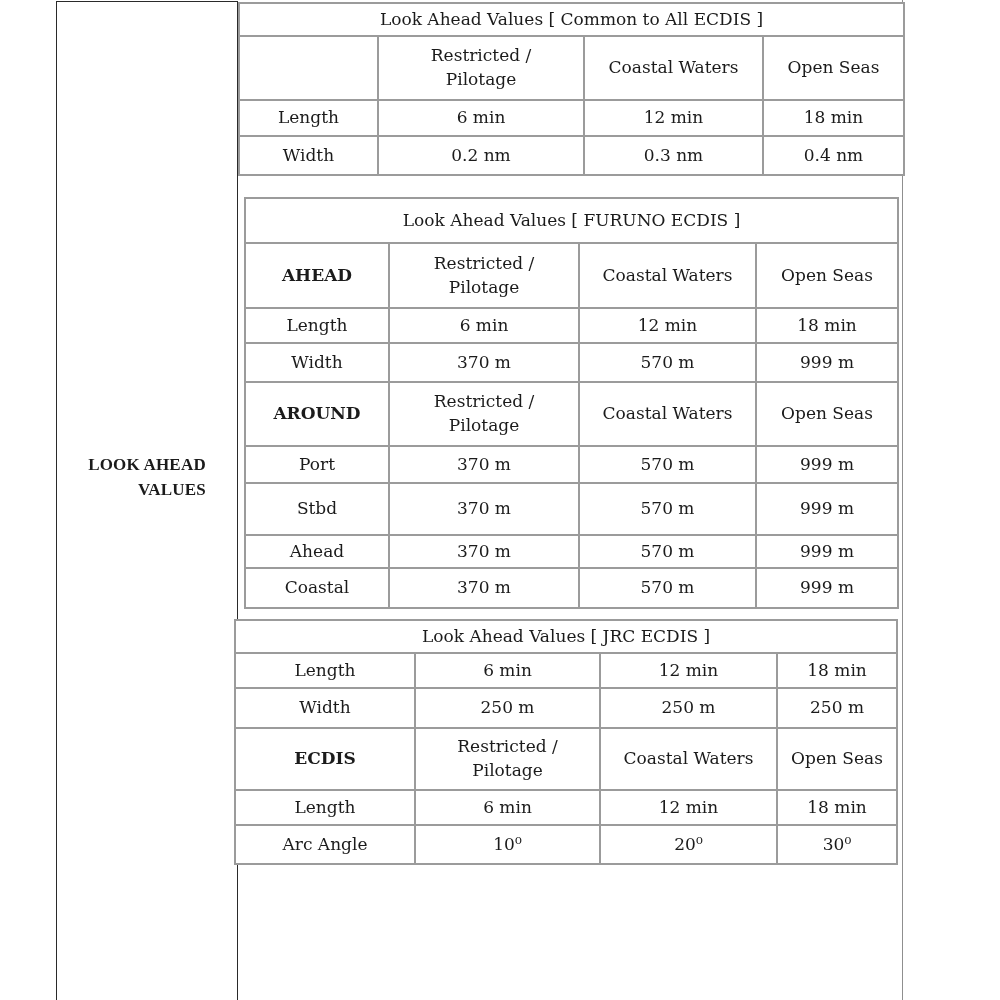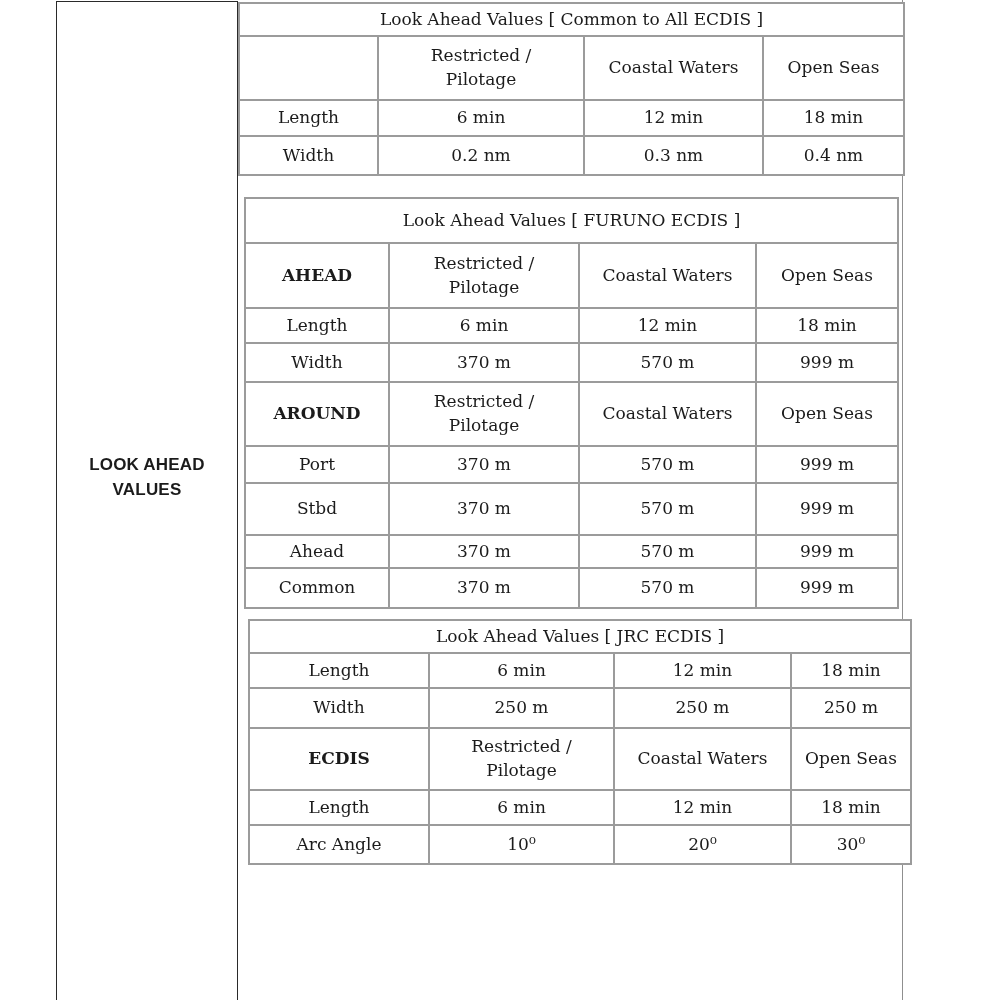--- a/index.html
+++ b/index.html
@@ -6,32 +6,32 @@
   .page {
     position:relative; width:1000px; height:1000px; background:#ffffff;
     font-family:"DejaVu Serif", serif; color:#1b1b1b; overflow:hidden;
   }
   .side-cell {
     position:absolute; left:56px; top:1px; width:182px; height:999px;
     box-sizing:border-box; border:1px solid #2a2a2a; border-bottom:none;
     display:flex; align-items:center; justify-content:center; padding-bottom:46px;
   }
   .side-label {
-    font-family:Liberation Sans, sans-serif; font-weight:bold; font-size:17px;
-    line-height:1.45; text-align:center; letter-spacing:0.2px; white-space:pre-line;
+    font-family:Liberation Serif, serif; font-weight:bold; font-size:17px;
+    line-height:1.45; text-align:right; letter-spacing:0.2px; white-space:pre-line;
   }
   .vline-right { position:absolute; left:902px; top:0; width:1px; height:1000px; background:#8f8f8f; }
   table.tbl { position:absolute; border-collapse:collapse; table-layout:fixed; background:#ffffff; }
   .tbl td {
     border:2px solid #9b9b9b; text-align:center; vertical-align:middle;
     padding:0 2px; font-size:17px; line-height:1.4; white-space:pre-line;
   }
   .t1 { left:238px; top:2px;   width:665px; }
   .t2 { left:244px; top:197px; width:653px; }
-  .t3 { left:248px; top:619px; width:662px; }
+  .t3 { left:234px; top:619px; width:662px; }
   .title { font-weight:normal; }
   .sect  { font-weight:bold; }
 </style>
 </head>
 <body>
 
 <div class="page">
 
   <div class="side-cell">
     <div class="side-label">LOOK AHEAD
@@ -122,21 +122,21 @@
         <td>570 m</td>
         <td>999 m</td>
       </tr>
       <tr style="height:33px">
         <td>Ahead</td>
         <td>370 m</td>
         <td>570 m</td>
         <td>999 m</td>
       </tr>
       <tr style="height:40px">
-        <td>Common</td>
+        <td>Coastal</td>
         <td>370 m</td>
         <td>570 m</td>
         <td>999 m</td>
       </tr>
     </tbody>
   </table>
 
   <table class="tbl t3">
     <colgroup>
         <col style="width:180px">

